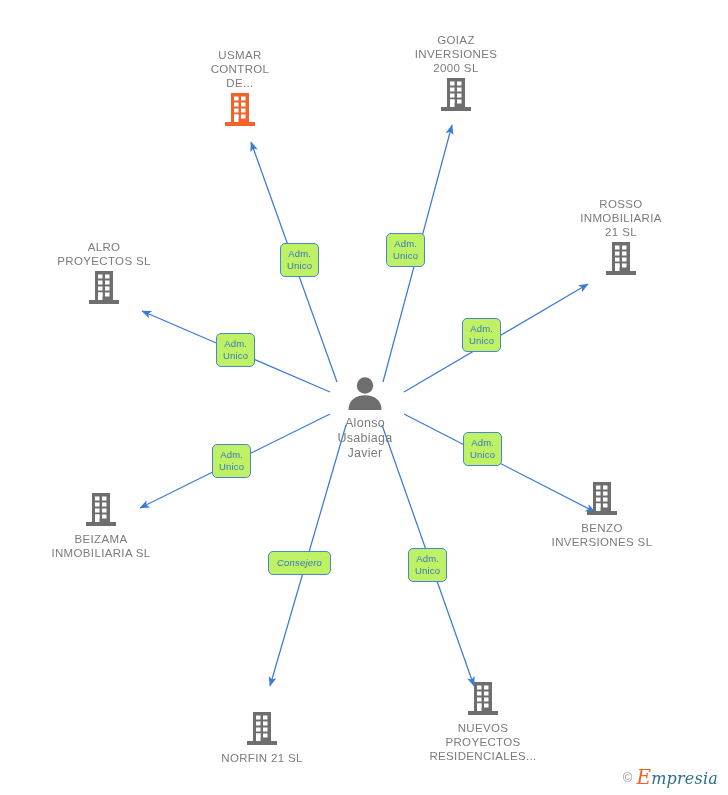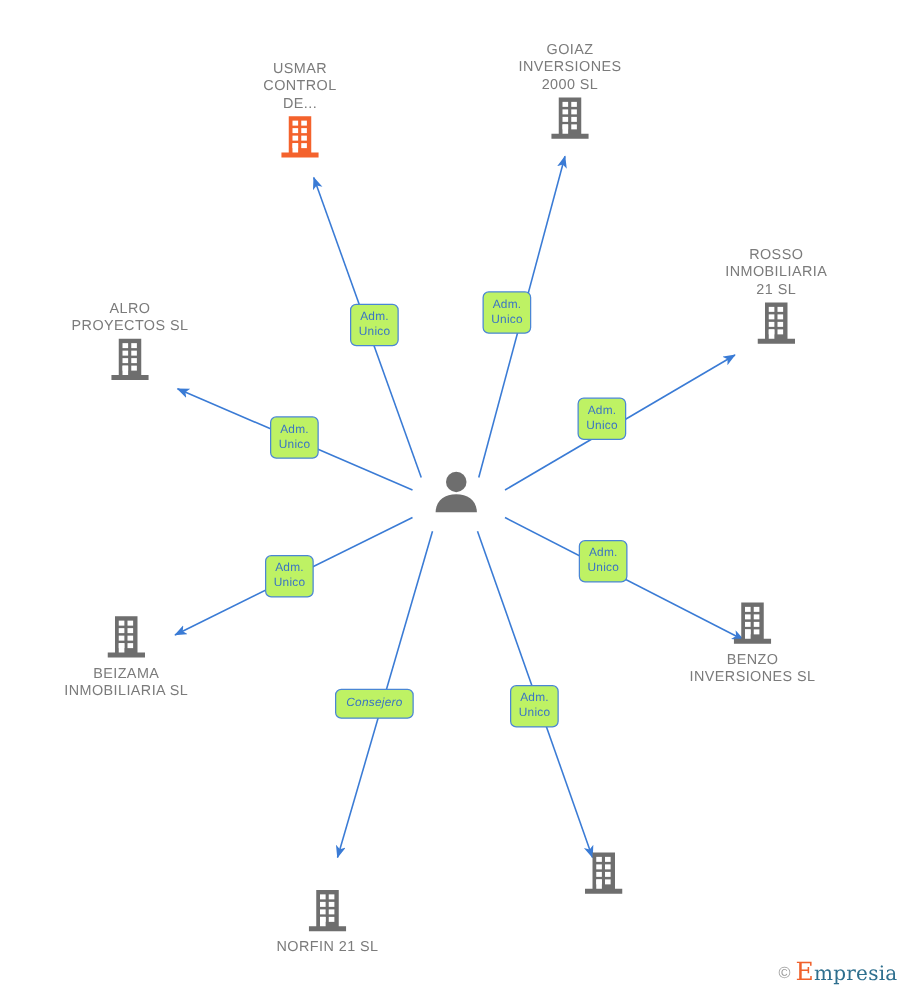--- a/index.html
+++ b/index.html
@@ -89,20 +89,21 @@
     display: flex;
     align-items: center;
     gap: 4px;
   }
   #footer-logo .copy {
     font-size: 13px;
     color: #9a9a9a;
   }
   #footer-logo .brand {
     font-family: "DejaVu Serif", serif;
+    font-style: italic;
     font-size: 16px;
     color: #2e6f8e;
     letter-spacing: .2px;
   }
   #footer-logo .brand .cap {
     color: #f0612c;
     font-size: 20px;
   }
 </style>
 </head>
@@ -202,20 +203,23 @@
             <rect x="9" y="4.5" width="4.5" height="4" fill="#ffffff"></rect>
             <rect x="16" y="4.5" width="4.5" height="4" fill="#ffffff"></rect>
             <rect x="9" y="10.5" width="4.5" height="4" fill="#ffffff"></rect>
             <rect x="16" y="10.5" width="4.5" height="4" fill="#ffffff"></rect>
             <rect x="9" y="16.5" width="4.5" height="4" fill="#ffffff"></rect>
             <rect x="16" y="16.5" width="4.5" height="4" fill="#ffffff"></rect>
             <rect x="9" y="22.5" width="4.5" height="4" fill="#ffffff"></rect>
             <rect x="16" y="22.5" width="4.5" height="4" fill="#ffffff"></rect>
             <rect x="9" y="22.5" width="4.5" height="7.5" fill="#ffffff"></rect>
           </svg></div>
+        <div class="caption">NUEVOS
+PROYECTOS
+RESIDENCIALES...</div>
       </div>
       <div class="node below" style="left: 262px; top: 711px;">
         <div class="glyph"><svg width="30" height="36" viewBox="0 0 30 36">
             <path d="M6,1 L24,1 L24,30 L6,30 Z M0,30 L30,30 L30,34 L0,34 Z" fill="#6e6e6e"></path>
             <rect x="9" y="4.5" width="4.5" height="4" fill="#ffffff"></rect>
             <rect x="16" y="4.5" width="4.5" height="4" fill="#ffffff"></rect>
             <rect x="9" y="10.5" width="4.5" height="4" fill="#ffffff"></rect>
             <rect x="16" y="10.5" width="4.5" height="4" fill="#ffffff"></rect>
             <rect x="9" y="16.5" width="4.5" height="4" fill="#ffffff"></rect>
             <rect x="16" y="16.5" width="4.5" height="4" fill="#ffffff"></rect>
@@ -277,20 +281,23 @@
 Unico</div>
     </div>
 
   <div class="person" id="center-node" style="left: 365px; top: 376px;">
     <div class="glyph">
       <svg width="46" height="34" viewBox="0 0 46 34" xmlns="http://www.w3.org/2000/svg">
         <circle cx="23" cy="9.5" r="8.2" fill="#6e6e6e"></circle>
         <path d="M6.5,34 C6.5,24.2 13.6,19.3 23,19.3 C32.4,19.3 39.5,24.2 39.5,34 Z" fill="#6e6e6e"></path>
       </svg>
     </div>
+    <div class="caption">Alonso
+Usabiaga
+Javier</div>
   </div>
 
   <div id="footer-logo">
     <span class="copy">©</span>
     <span class="brand"><span class="cap">E</span><span>mpresia</span></span>
   </div>
 
 </div>
 
 </body></html>

